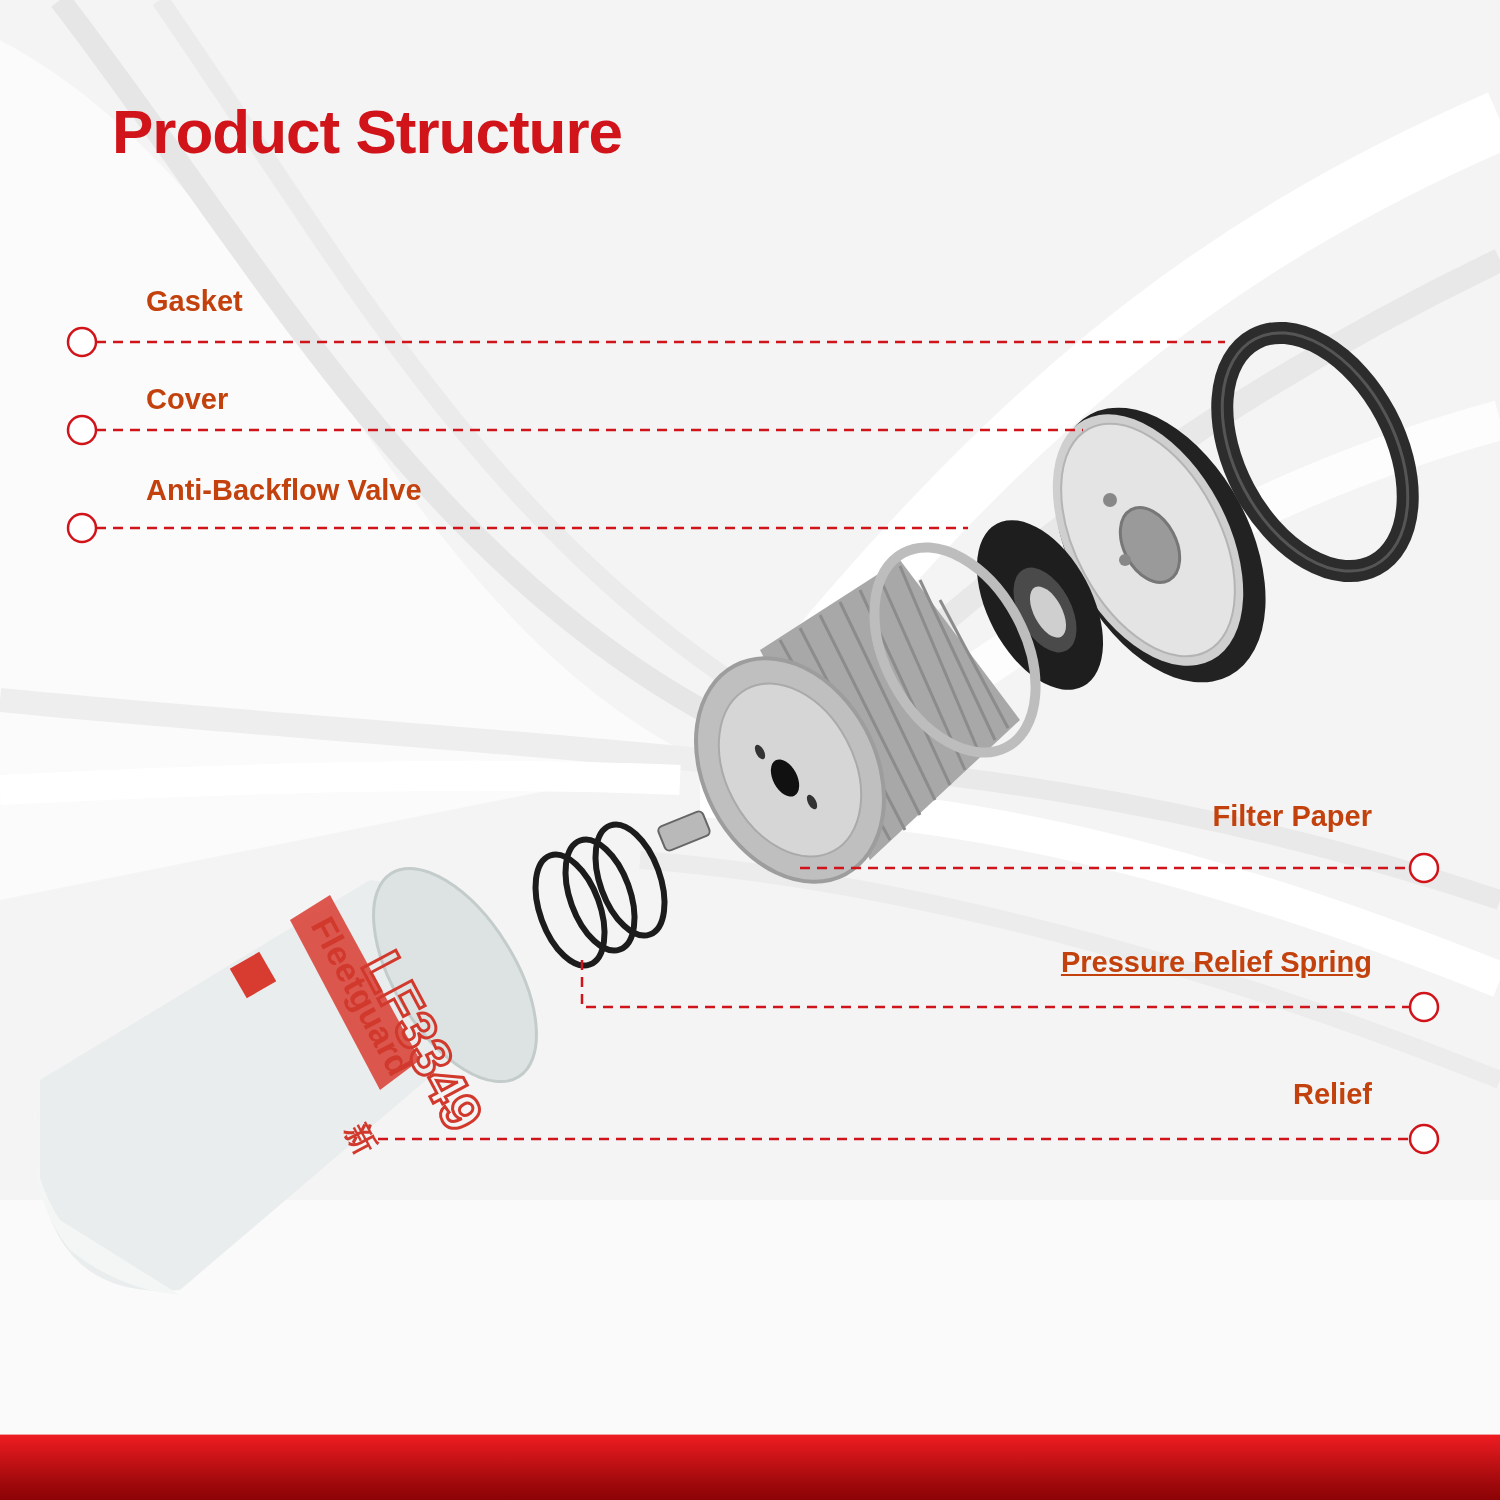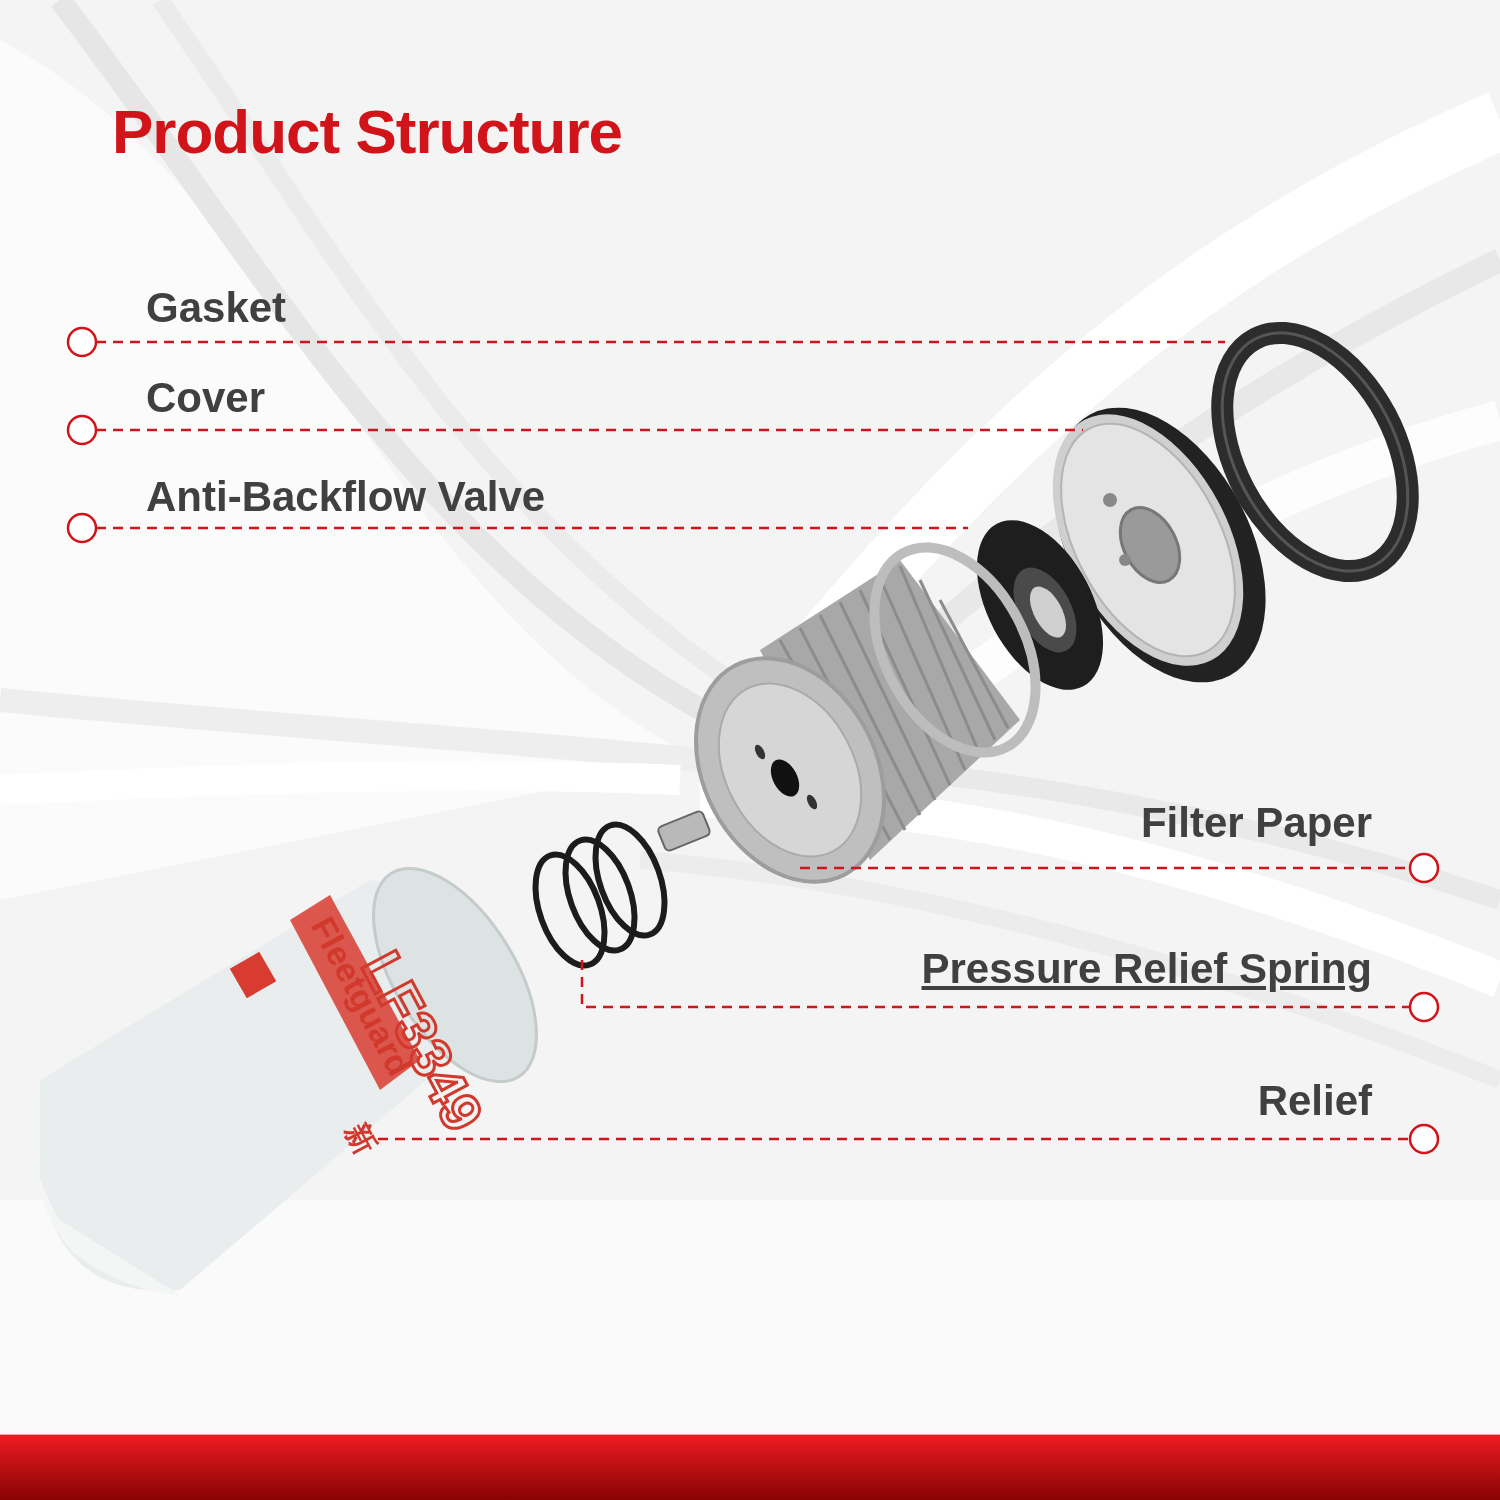--- a/index.html
+++ b/index.html
@@ -8,21 +8,21 @@
       background: #f6f6f6;
       font-family: "Liberation Sans", sans-serif;
     }
     .bg { position: absolute; inset: 0; }
     .title {
       position: absolute; left: 68px; top: 96px;
       font-size: 62px; font-weight: 700; color: #d0141a;
       letter-spacing: -1px; white-space: nowrap; margin-left: 44px;
     }
     .label {
-      position: absolute; font-size: 42px; font-weight: 700; color: #404040;
+      position: absolute; font-size: 29px; font-weight: 700; color: #c2410c;
       white-space: nowrap; line-height: 1;
     }
     .label.right { text-align: right; }
     .callout-layer { position: absolute; inset: 0; pointer-events: none; }
     .footer {
       position: absolute; left: 0; top: 1434px; width: 1500px; height: 66px;
       background: linear-gradient(#ee1c21, #a30a0d 70%, #8a0205);
       border-top: 1px solid #f2a0a2;
     }
     .parts { position: absolute; inset: 0; }
@@ -133,20 +133,20 @@
     <line x1="96" y1="342" x2="1225" y2="342"></line>
     <line x1="96" y1="430" x2="1083" y2="430"></line>
     <line x1="96" y1="528" x2="968" y2="528"></line>
     <line x1="800" y1="868" x2="1410" y2="868"></line>
     <polyline points="582,960 582,1007 1410,1007"></polyline>
     <line x1="378" y1="1139" x2="1410" y2="1139"></line>
   </g>
 </svg>
 
 <div class="label" style="left:146px; top:287px;">Gasket</div>
-<div class="label" style="left:146px; top:377px;">Cover</div>
+<div class="label" style="left:146px; top:385px;">Cover</div>
 <div class="label" style="left:146px; top:476px;">Anti-Backflow Valve</div>
 
 <div class="label right" style="right:128px; top:802px;margin-left:16px;">Filter Paper</div>
 <div class="label right" style="right:128px; top:948px;text-decoration:underline;">Pressure Relief Spring</div>
 <div class="label right" style="right:128px; top:1080px;">Relief</div>
 
 <div class="footer"></div>
 
 </body></html>

